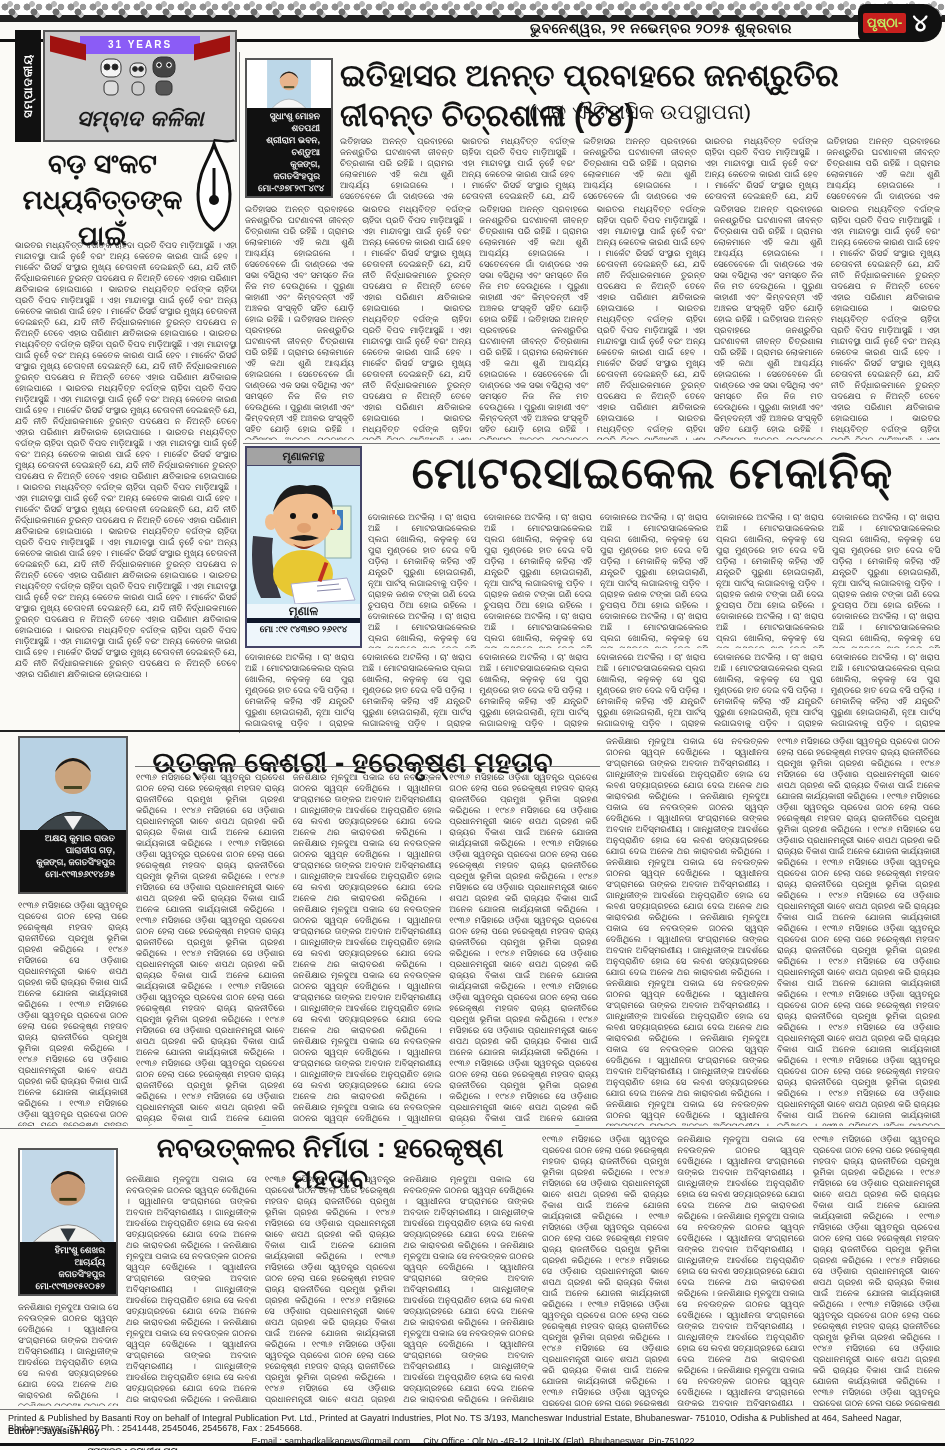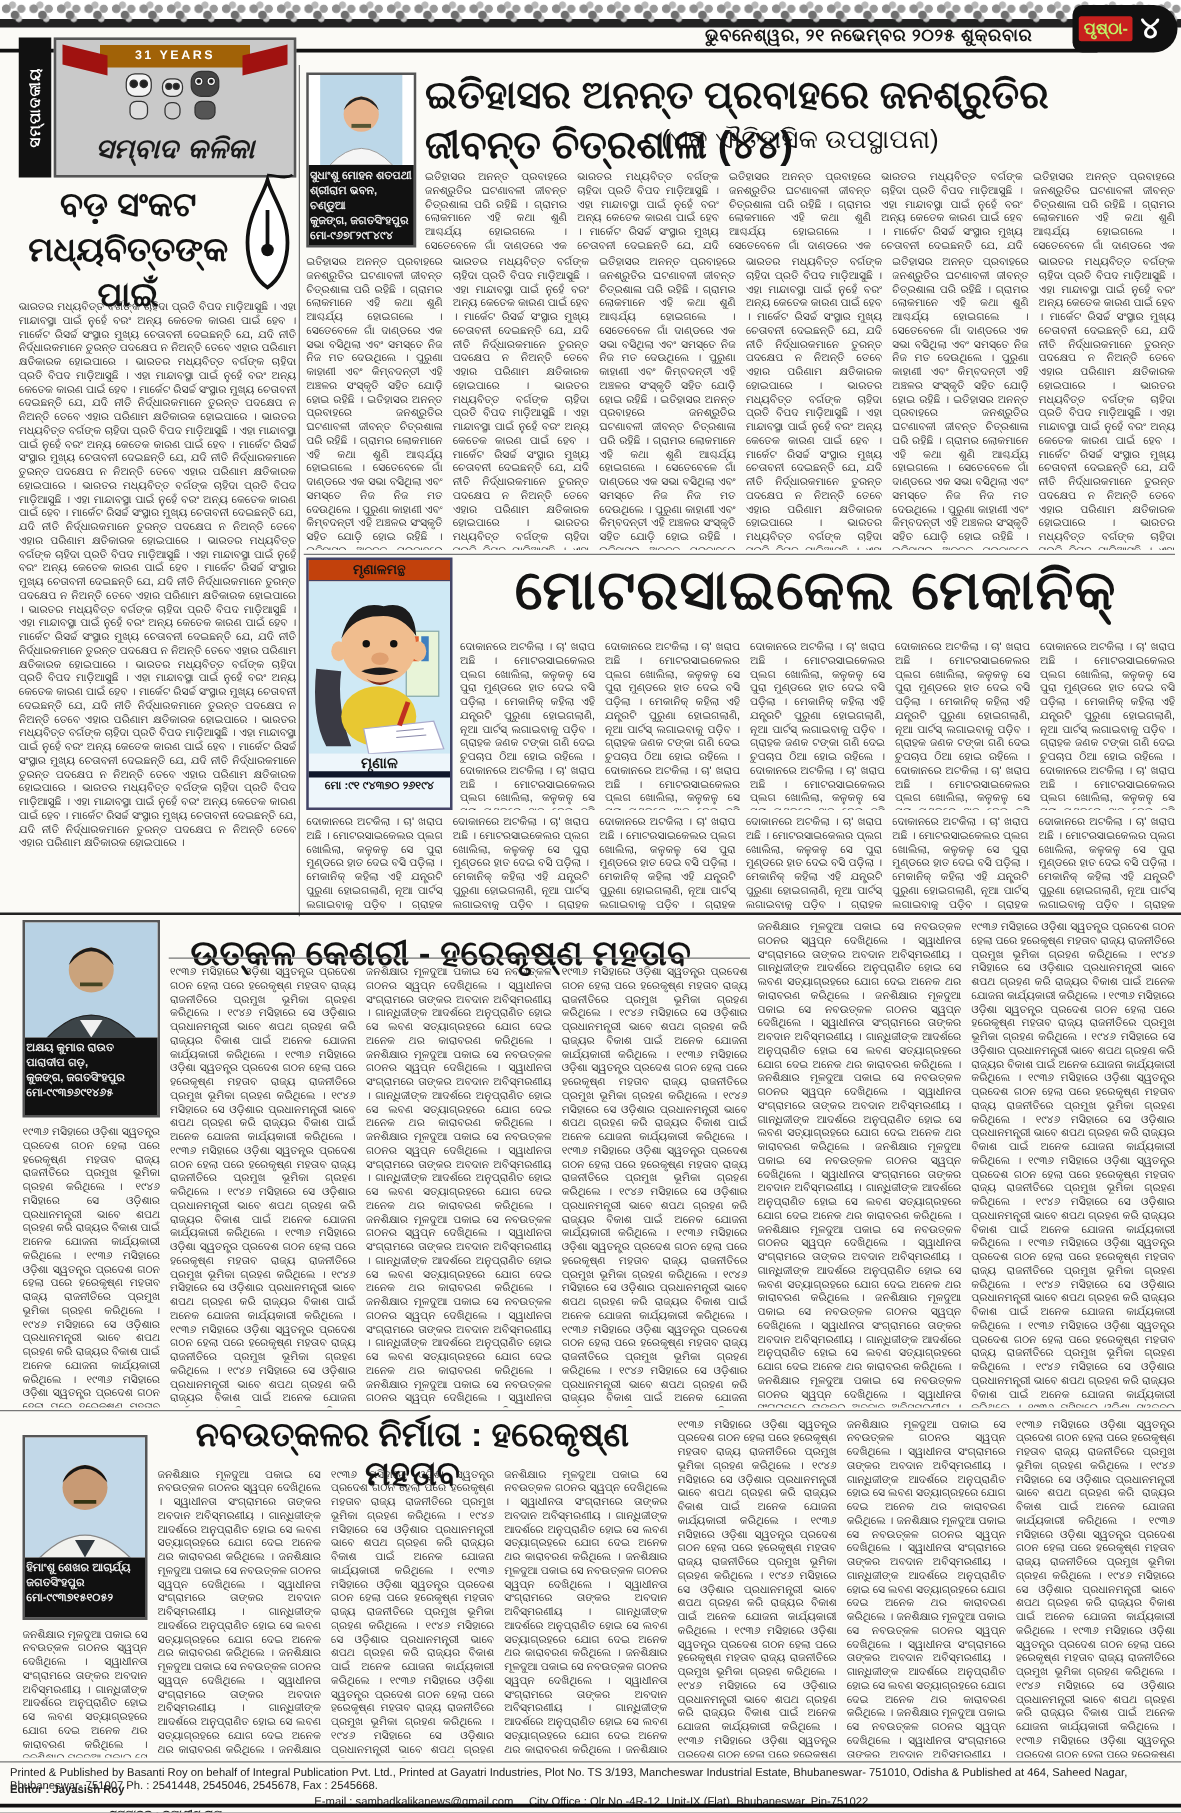--- a/index.html
+++ b/index.html
@@ -14,35 +14,35 @@
     background-color:#fff;
     background-image:
       radial-gradient(circle at 5px 7px,  #8d8d8d 3.2px, transparent 3.8px),
       radial-gradient(circle at 12px 12px,#6f6f6f 3.2px, transparent 3.8px),
       radial-gradient(circle at 10px 4px, #b8b8b8 2.6px, transparent 3.2px),
       radial-gradient(circle at 17px 7px, #999    3px,   transparent 3.6px),
       radial-gradient(circle at 15px 15px,#c4c4c4 2.4px, transparent 3px),
       linear-gradient(#fff 70%, #222 70%);
     background-size:22px 22px,22px 22px,22px 22px,22px 22px,22px 22px,100% 100%;
   }
-  .date-line{position:absolute;left:530px;top:20px;width:330px;text-align:center;
+  .date-line{position:absolute;left:530px;top:20px;width:330px;
     font-size:14px;font-weight:bold;letter-spacing:.5px;}
   .header-rule{position:absolute;left:0;top:39px;width:878px;height:3px;background:#111;}
   .page-badge{position:absolute;left:858px;top:4px;width:84px;height:38px;
     background:#111;border-radius:8px 19px 19px 8px;display:flex;align-items:center;}
   .badge-label{background:#c8201e;color:#bef264;font-weight:bold;font-size:13px;
     padding:2px 4px;margin-left:5px;border-radius:2px;}
   .badge-num{color:#fff;font-weight:bold;font-size:24px;margin:0 auto;padding-right:8px;}
   
   .mast-vert{position:absolute;left:15px;top:30px;width:26px;height:112px;background:#111;
     color:#fff;font-size:12px;font-weight:bold;display:flex;align-items:center;justify-content:center;
     writing-mode:vertical-rl;transform:rotate(180deg);letter-spacing:1px;}
   .mast-box{position:absolute;left:43px;top:30px;width:194px;height:112px;background:#c9c9c9;
     border:2px solid #555;box-sizing:border-box;text-align:center;}
-  .ribbon{position:relative;margin:4px auto 0;width:120px;height:18px;background:#a16207;
+  .ribbon{position:relative;margin:4px auto 0;width:120px;height:18px;background:#8b5cf6;
     color:#fff;font-size:10px;font-weight:bold;line-height:18px;letter-spacing:2px;}
   .ribbon:before,.ribbon:after{content:"";position:absolute;top:4px;width:36px;height:16px;background:#a01210;}
   .ribbon:before{left:-30px;transform:skewY(14deg);}
   .ribbon:after{right:-30px;transform:skewY(-14deg);}
   .mast-logo-script{font-family:"DejaVu Serif","Liberation Serif",serif;font-style:italic;
     font-weight:bold;font-size:22px;color:#1a1a1a;margin-top:2px;}
   
   .vrule{position:absolute;width:1px;background:#777;}
   .hrule{position:absolute;height:1px;background:#777;}
   .hrule-thick{position:absolute;height:2px;background:#222;}
@@ -51,31 +51,31 @@
     font-size:27px;font-weight:bold;line-height:36px;}
   .pen-nib{position:absolute;left:190px;top:138px;}
   .body-col{font-size:8.6px;line-height:11px;text-align:justify;overflow:hidden;
     color:#1c1c1c;word-break:break-word;}
   .col-band{position:absolute;display:flex;gap:8px;}
   .col-band .body-col{flex:1;height:100%;}
   
   .photo-box{position:absolute;border:2px solid #555;background:#fff;box-sizing:border-box;
     display:flex;flex-direction:column;}
   .photo-box svg{display:block;}
-  .photo-caption{background:#111;color:#f2f2f2;font-size:9px;font-weight:bold;text-align:left;
-    line-height:12px;padding:2px 1px;flex:1;}
+  .photo-caption{background:#111;color:#f2f2f2;font-size:9px;font-weight:bold;text-align:right;
+    line-height:12px;padding:2px 11px;flex:1;}
   
   .main-head{position:absolute;left:340px;top:56px;width:600px;text-align:left;
     font-size:31px;font-weight:bold;line-height:40px;}
   .main-subhead{position:absolute;left:340px;top:100px;width:600px;text-align:center;
     font-size:21px;font-weight:normal;}
   
   .cartoon-box{position:absolute;left:245px;top:446px;width:117px;height:202px;
     border:2px solid #446;box-sizing:border-box;background:#eef6fb;display:flex;flex-direction:column;text-align:center;}
-  .cartoon-title{border-bottom:1px solid #446;font-size:11px;font-weight:bold;padding:2px 0;background:#c2410c;text-align:center;}
+  .cartoon-title{border-bottom:1px solid #446;font-size:11px;font-weight:bold;padding:2px 0;background:#a3a3a3;text-align:center;}
   .cartoon-name{font-size:12px;font-weight:bold;}
   .cartoon-phone{font-size:9px;font-weight:bold;border-top:5px solid #0f172a;padding:1px 0;}
   .cartoon-head{position:absolute;left:365px;top:448px;width:575px;text-align:center;
     font-size:44px;font-weight:bold;letter-spacing:1px;}
   
   .keshari-head{position:absolute;left:120px;top:731px;width:465px;text-align:center;
     font-size:28px;font-weight:bold;margin-top:16px;}
   .nirmata-head{position:absolute;left:125px;top:1133px;width:410px;text-align:center;
     font-size:27px;font-weight:bold;}
   

